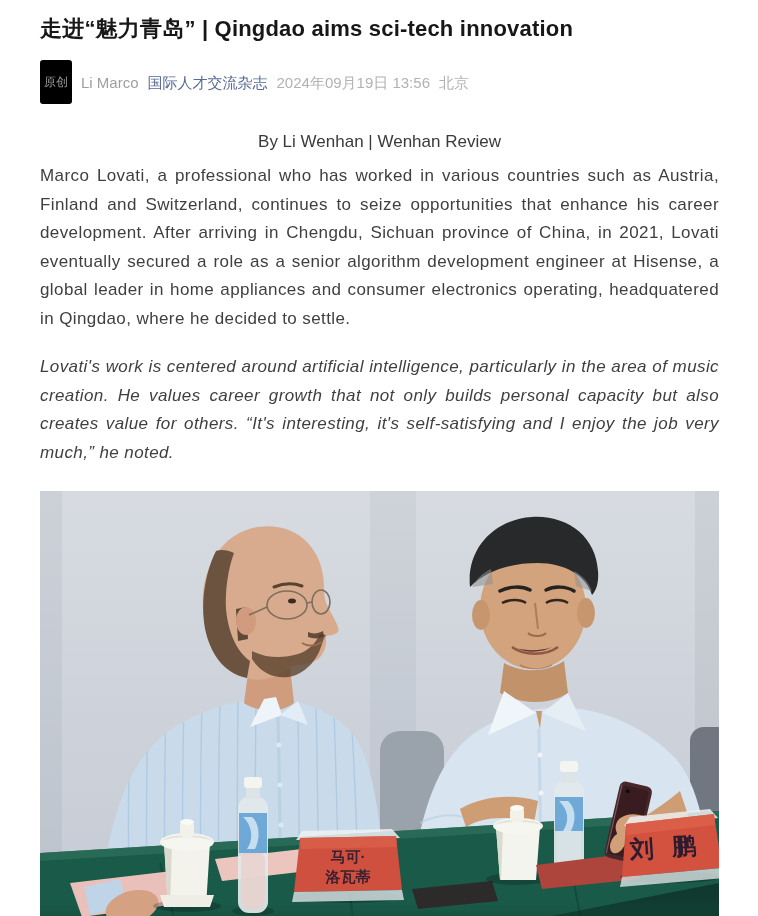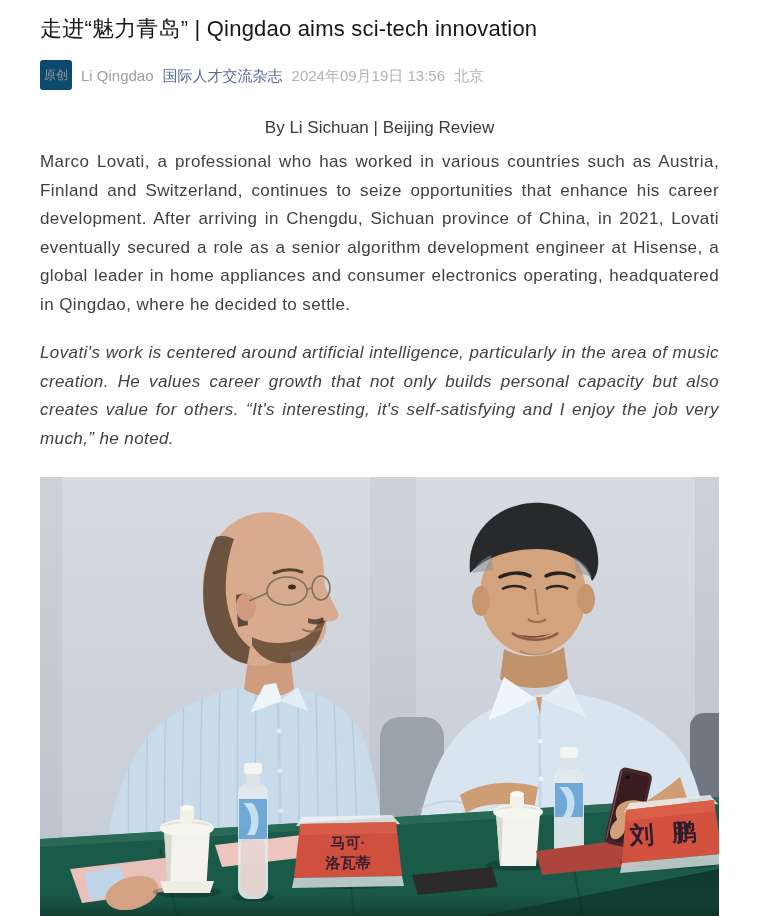--- a/index.html
+++ b/index.html
@@ -3,30 +3,30 @@
 <meta charset="utf-8">
 <style>
   html,body{margin:0;padding:0;background:#ffffff;}
   body{
     width:758px;height:916px;overflow:hidden;
     font-family:"Liberation Sans","DejaVu Sans",sans-serif;
     -webkit-font-smoothing:antialiased;
   }
   .article{padding:14px 39px 0 40px;}
   .title{
-    margin:0;font-size:22px;line-height:30px;font-weight:400;
+    margin:0;font-size:22px;line-height:30px;font-weight:700;
     color:#171717;letter-spacing:.2px;
   }
   .meta{
     margin-top:16px;display:flex;align-items:center;gap:9px;
     font-size:15px;line-height:21px;color:#9e9e9e;white-space:nowrap;
   }
   .badge{
-    font-size:12px;line-height:16px;padding:7px 4px;border-radius:3px;
-    background:#0c4a6e;color:#9a9a9a;
+    font-size:12px;line-height:16px;padding:14px 4px;border-radius:3px;
+    background:#000000;color:#9a9a9a;
   }
   .account{color:#576b95;text-decoration:none;cursor:pointer;}
   .dt,.loc{color:#b2b2b2;}
   .byline{
     margin:26px 0 0;text-align:center;font-size:17px;line-height:24px;
     color:#3a3a3a;
   }
   .para{
     margin:8px 0 0;font-size:17px;line-height:28.5px;color:#3f3f3f;
     text-align:justify;letter-spacing:.4px;
@@ -40,27 +40,27 @@
 </style>
 </head>
 <body>
 
 <div class="article">
 
   <h1 class="title">走进“魅力青岛” | Qingdao aims sci-tech innovation</h1>
 
   <div class="meta">
     <span class="badge">原创</span>
-    <span class="author">Li Qingdao</span>
+    <span class="author">Li Marco</span>
     <a class="account">国际人才交流杂志</a>
     <span class="dt">2024年09月19日 13:56</span>
     <span class="loc">北京</span>
   </div>
 
-  <p class="byline">By Li Sichuan | Beijing Review</p>
+  <p class="byline">By Li Wenhan | Wenhan Review</p>
 
   <p class="para">Marco Lovati, a professional who has worked in various countries such as Austria, Finland and Switzerland, continues to seize opportunities that enhance his career development. After arriving in Chengdu, Sichuan province of China, in 2021, Lovati eventually secured a role as a senior algorithm development engineer at Hisense, a global leader in home appliances and consumer electronics operating, headquatered in Qingdao, where he decided to settle.</p>
   <p class="para">Lovati's work is centered around artificial intelligence, particularly in the area of music creation. He values career growth that not only builds personal capacity but also creates value for others. “It's interesting, it's self-satisfying and I enjoy the job very much,” he noted.</p>
 
   <figure class="photo">
     <svg width="679" height="451" viewBox="0 0 679 451" xmlns="http://www.w3.org/2000/svg">
       <defs>
         <linearGradient id="wall" x1="0" y1="0" x2="0" y2="1">
           <stop offset="0" stop-color="#d7dbe1"></stop>
           <stop offset="1" stop-color="#c4cad4"></stop>

